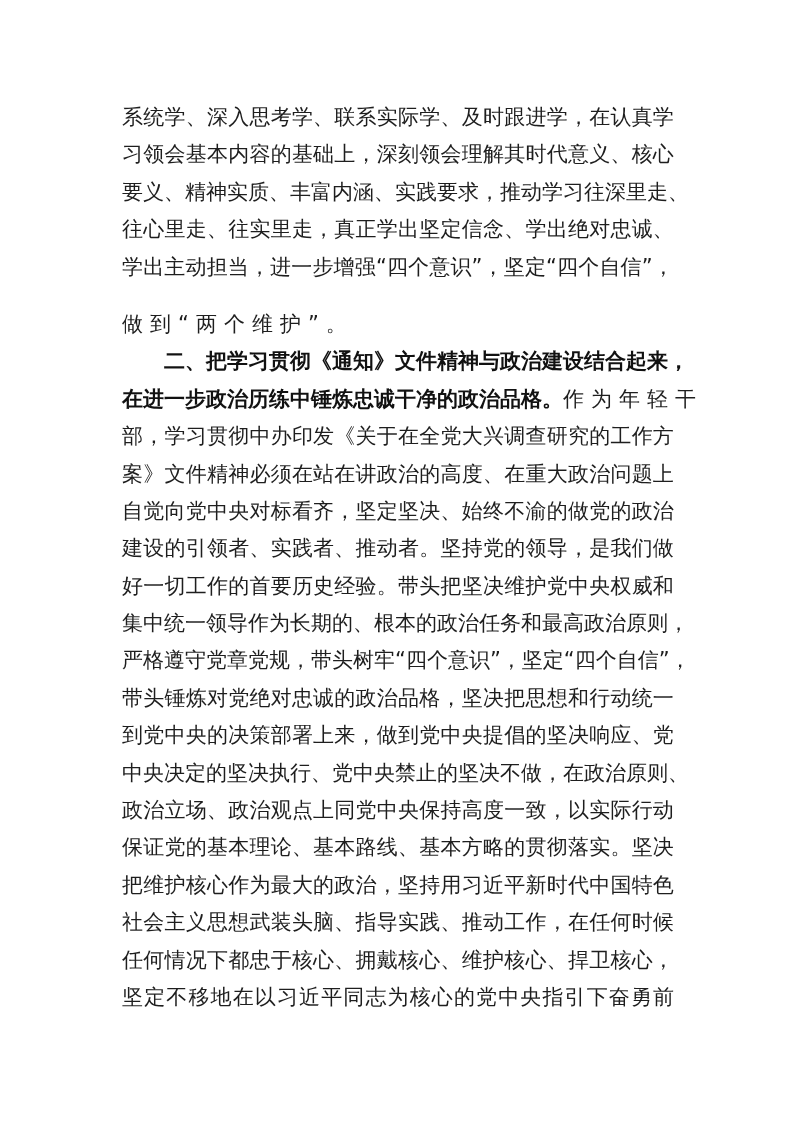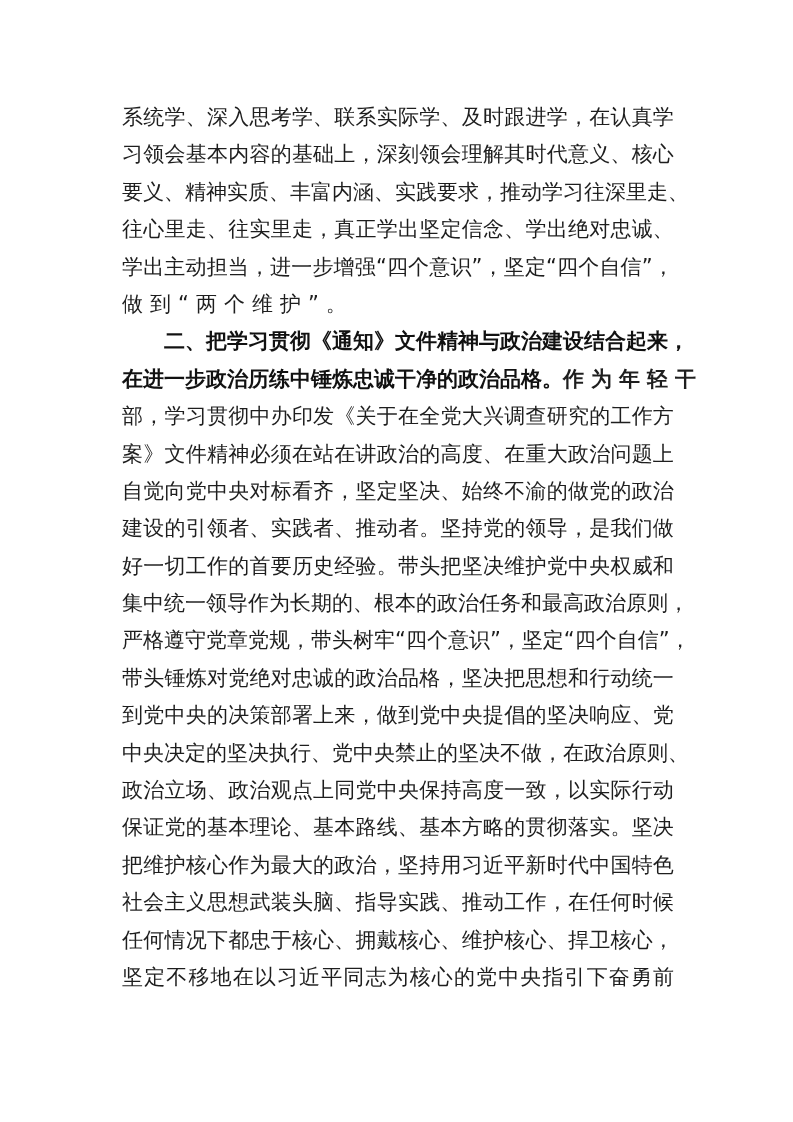--- a/index.html
+++ b/index.html
@@ -35,30 +35,31 @@
     font-size: 21px;
     white-space: nowrap;
     overflow: visible;
     text-align: justify;
     text-align-last: justify;
     letter-spacing: 0;
   }
   .line.last {
     text-align-last: left;
     letter-spacing: 7px;
+    margin-top: 20px;
   }
   .line.indent {
     padding-left: 42px;
   }
   .bold {
     font-weight: bold;
     color: #111111;
   }
   .regular {
-    font-weight: bold;
+    font-weight: normal;
   }
 </style>
 </head>
 <body>
 
 <div class="page">
   <div class="body-text">
 
     <div>
       <div class="line" style="display: flex; justify-content: space-between;">

